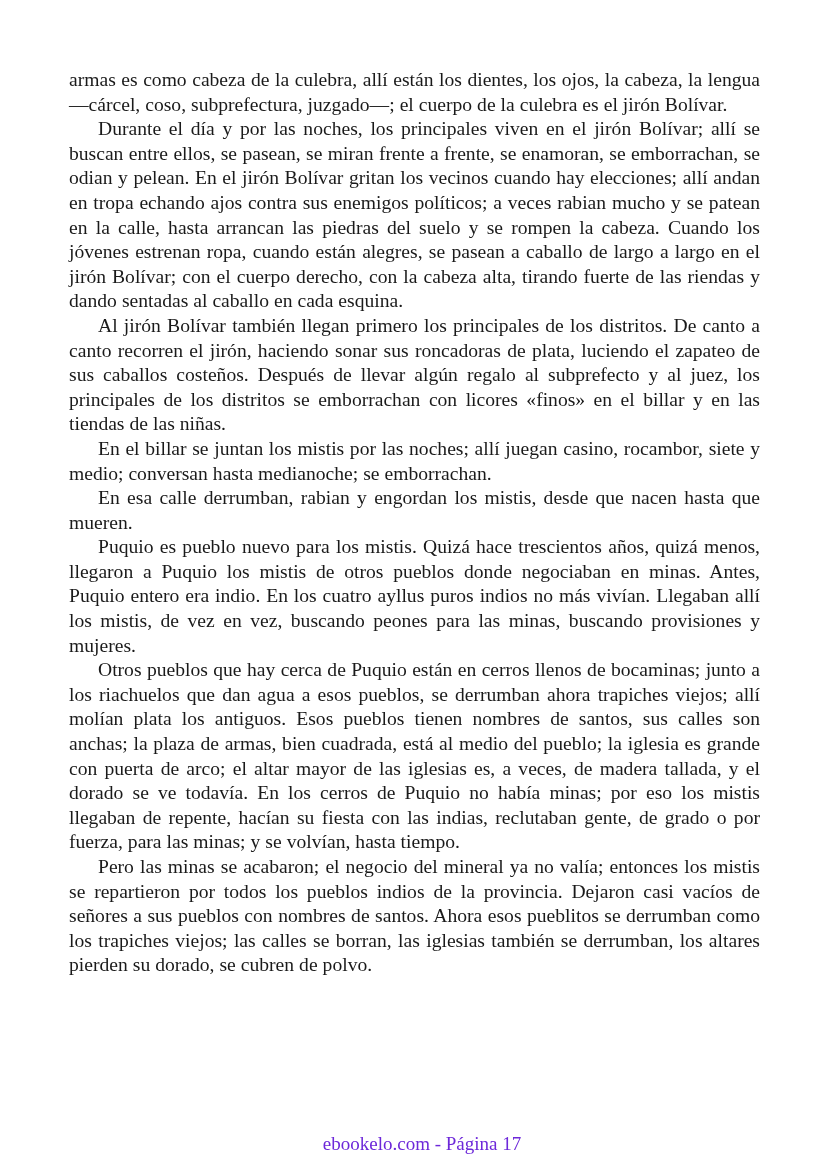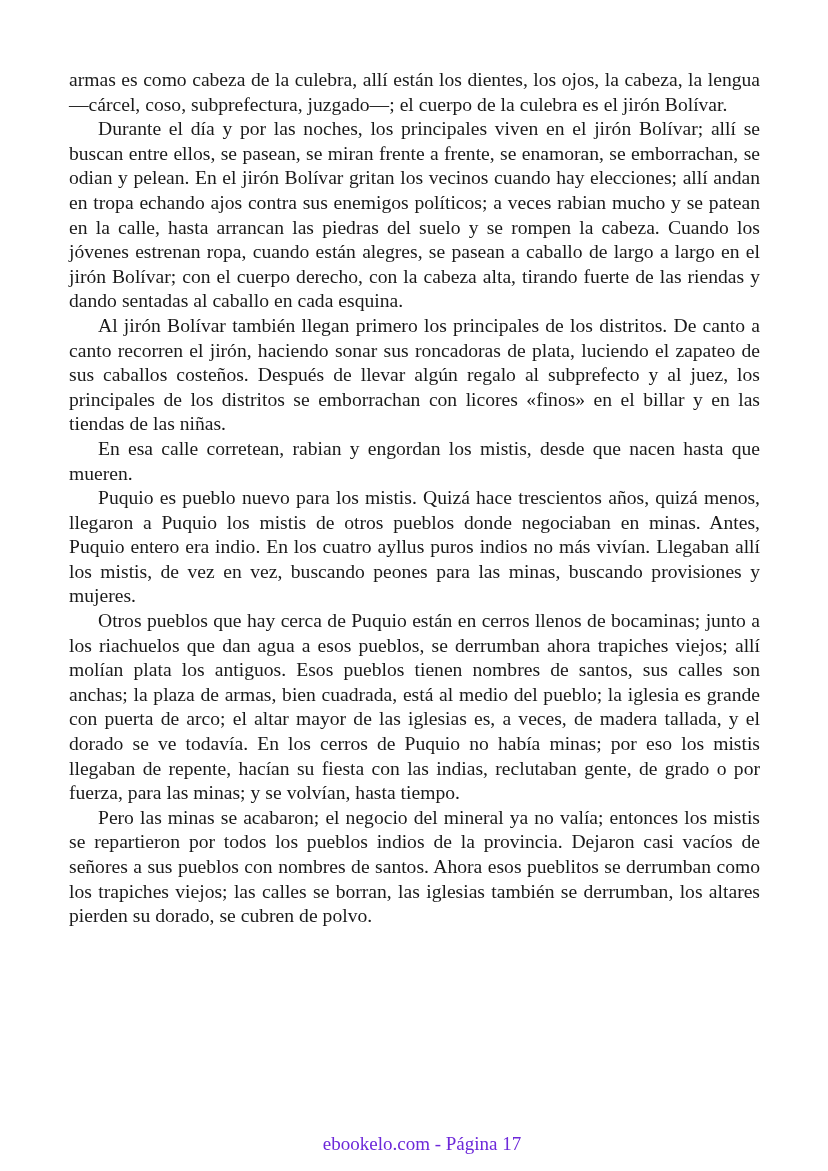--- a/index.html
+++ b/index.html
@@ -56,21 +56,22 @@
 </style>
 </head>
 <body>
 
 <div class="page">
 
   <div class="text-column">
     <p class="para first">armas es como cabeza de la culebra, allí están los dientes, los ojos, la cabeza, la lengua —cárcel, coso, subprefectura, juzgado—; el cuerpo de la culebra es el jirón Bolívar.</p>
     <p class="para">Durante el día y por las noches, los principales viven en el jirón Bolívar; allí se buscan entre ellos, se pasean, se miran frente a frente, se enamoran, se emborrachan, se odian y pelean. En el jirón Bolívar gritan los vecinos cuando hay elecciones; allí andan en tropa echando ajos contra sus enemigos políticos; a veces rabian mucho y se patean en la calle, hasta arrancan las piedras del suelo y se rompen la cabeza. Cuando los jóvenes estrenan ropa, cuando están alegres, se pasean a caballo de largo a largo en el jirón Bolívar; con el cuerpo derecho, con la cabeza alta, tirando fuerte de las riendas y dando sentadas al caballo en cada esquina.</p>
     <p class="para">Al jirón Bolívar también llegan primero los principales de los distritos. De canto a canto recorren el jirón, haciendo sonar sus roncadoras de plata, luciendo el zapateo de sus caballos costeños. Después de llevar algún regalo al subprefecto y al juez, los principales de los distritos se emborrachan con licores «finos» en el billar y en las tiendas de las niñas.</p>
-    <p class="para">En esa calle corretean, rabian y engordan los mistis, desde que nacen hasta que mueren.</p>
+    <p class="para">En el billar se juntan los mistis por las noches; allí juegan casino, rocambor, siete y medio; conversan hasta medianoche; se emborrachan.</p>
+    <p class="para">En esa calle derrumban, rabian y engordan los mistis, desde que nacen hasta que mueren.</p>
     <p class="para">Puquio es pueblo nuevo para los mistis. Quizá hace trescientos años, quizá menos, llegaron a Puquio los mistis de otros pueblos donde negociaban en minas. Antes, Puquio entero era indio. En los cuatro ayllus puros indios no más vivían. Llegaban allí los mistis, de vez en vez, buscando peones para las minas, buscando provisiones y mujeres.</p>
     <p class="para">Otros pueblos que hay cerca de Puquio están en cerros llenos de bocaminas; junto a los riachuelos que dan agua a esos pueblos, se derrumban ahora trapiches viejos; allí molían plata los antiguos. Esos pueblos tienen nombres de santos, sus calles son anchas; la plaza de armas, bien cuadrada, está al medio del pueblo; la iglesia es grande con puerta de arco; el altar mayor de las iglesias es, a veces, de madera tallada, y el dorado se ve todavía. En los cerros de Puquio no había minas; por eso los mistis llegaban de repente, hacían su fiesta con las indias, reclutaban gente, de grado o por fuerza, para las minas; y se volvían, hasta tiempo.</p>
     <p class="para">Pero las minas se acabaron; el negocio del mineral ya no valía; entonces los mistis se repartieron por todos los pueblos indios de la provincia. Dejaron casi vacíos de señores a sus pueblos con nombres de santos. Ahora esos pueblitos se derrumban como los trapiches viejos; las calles se borran, las iglesias también se derrumban, los altares pierden su dorado, se cubren de polvo.</p>
   </div>
 
   <div class="footer">ebookelo.com - Página 17</div>
 
 </div>
 
 </body></html>

